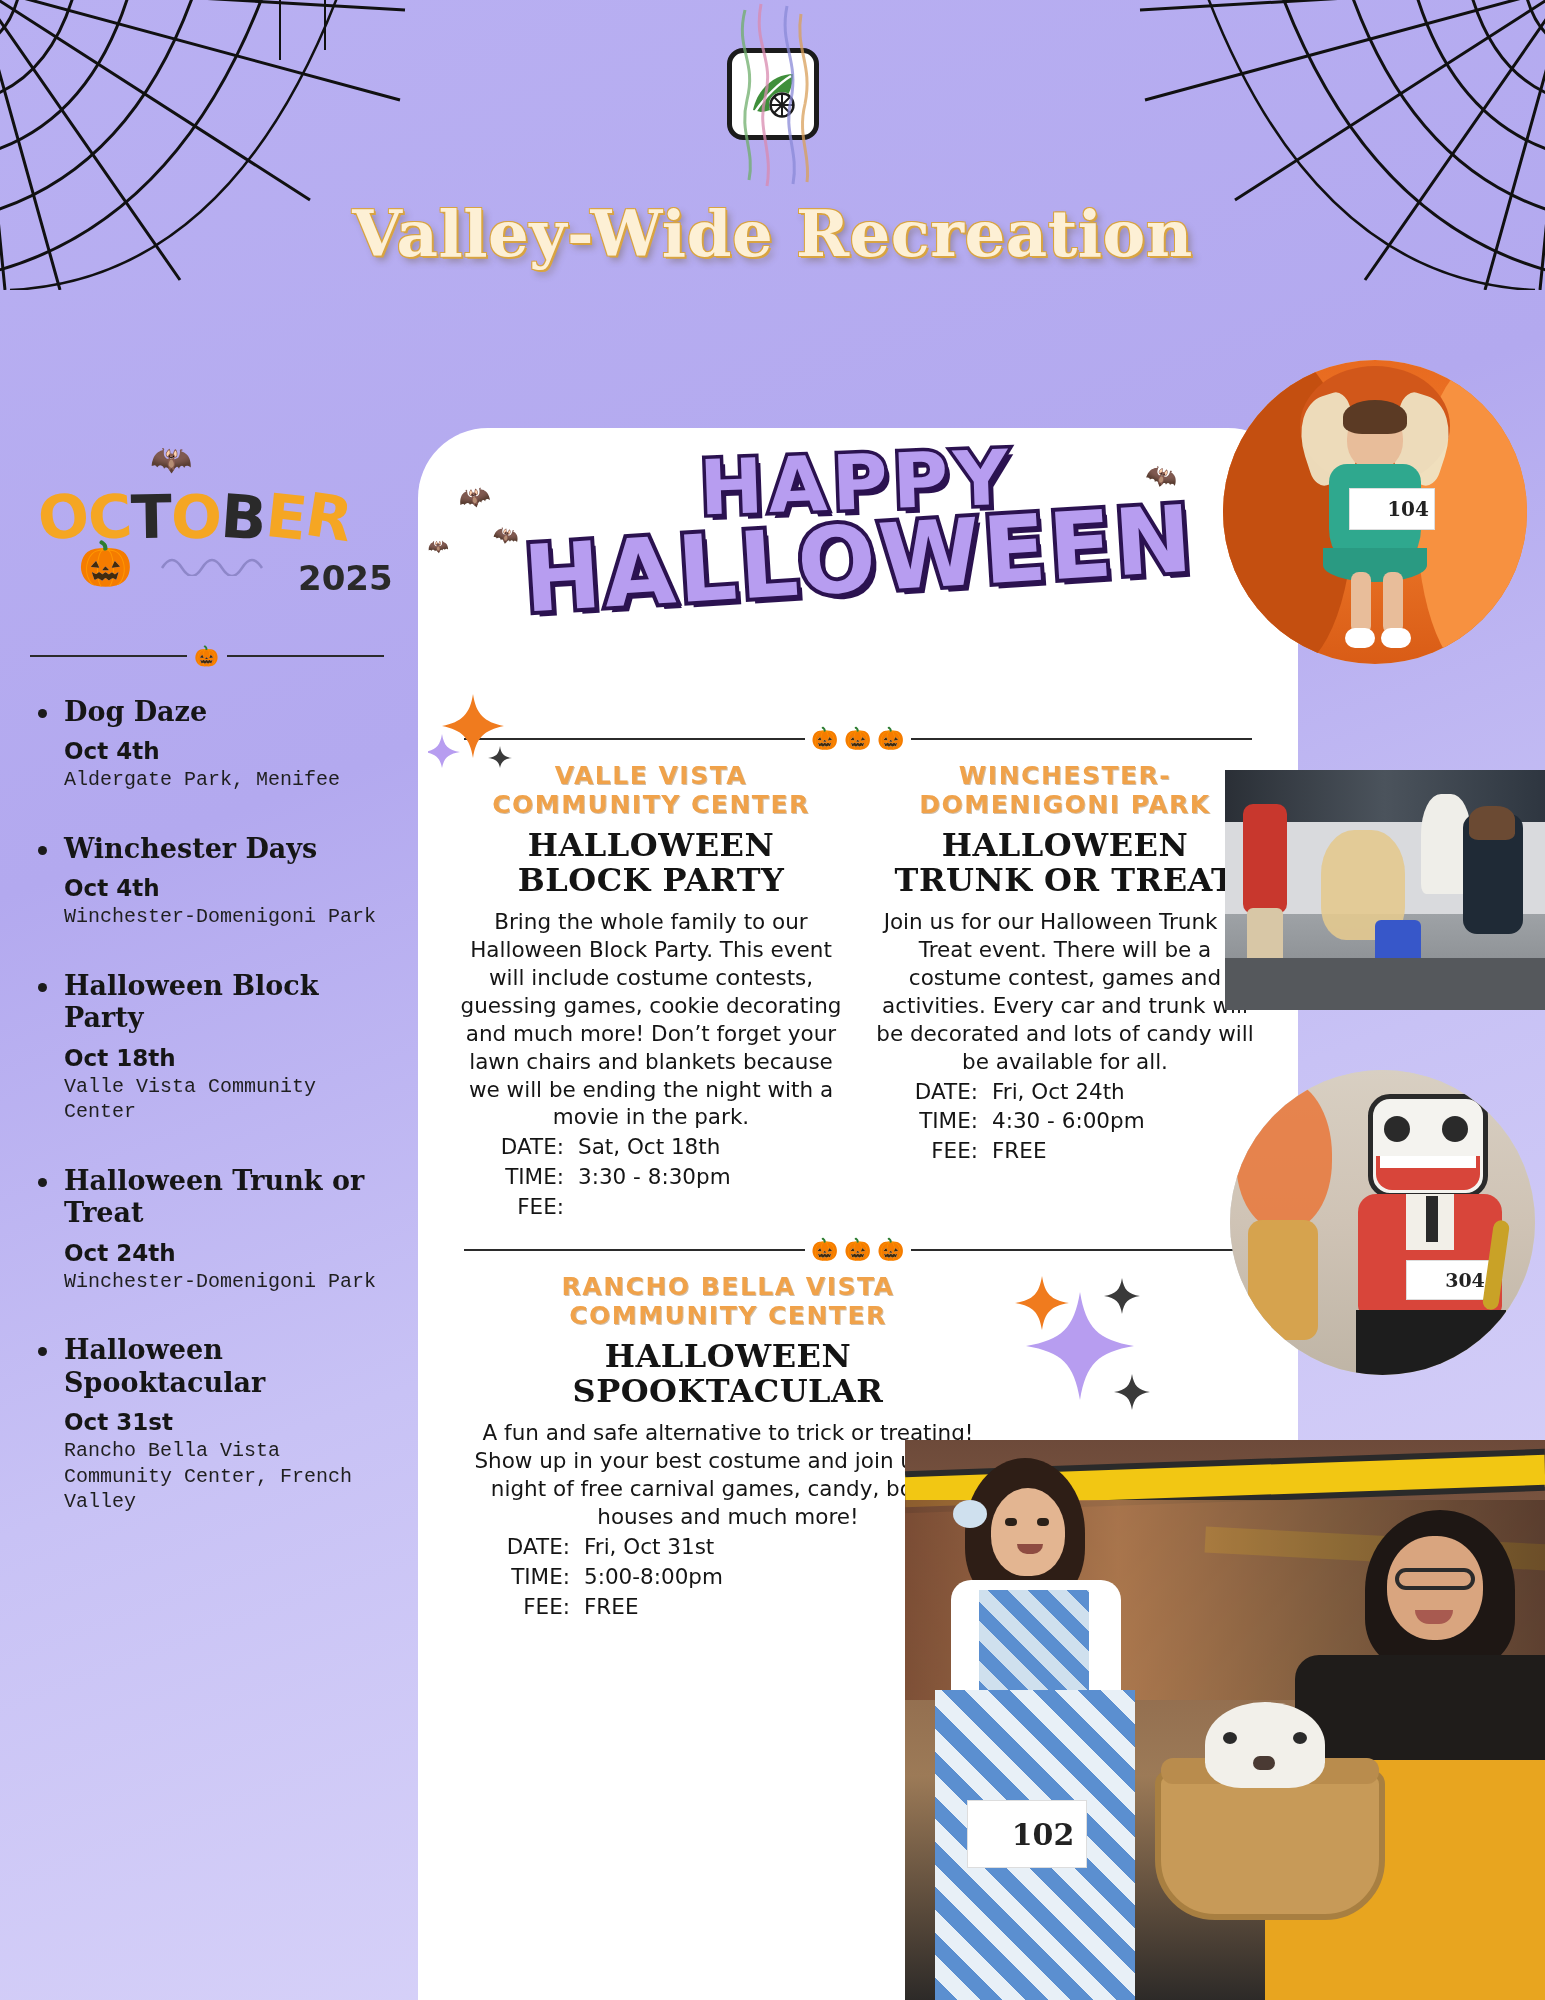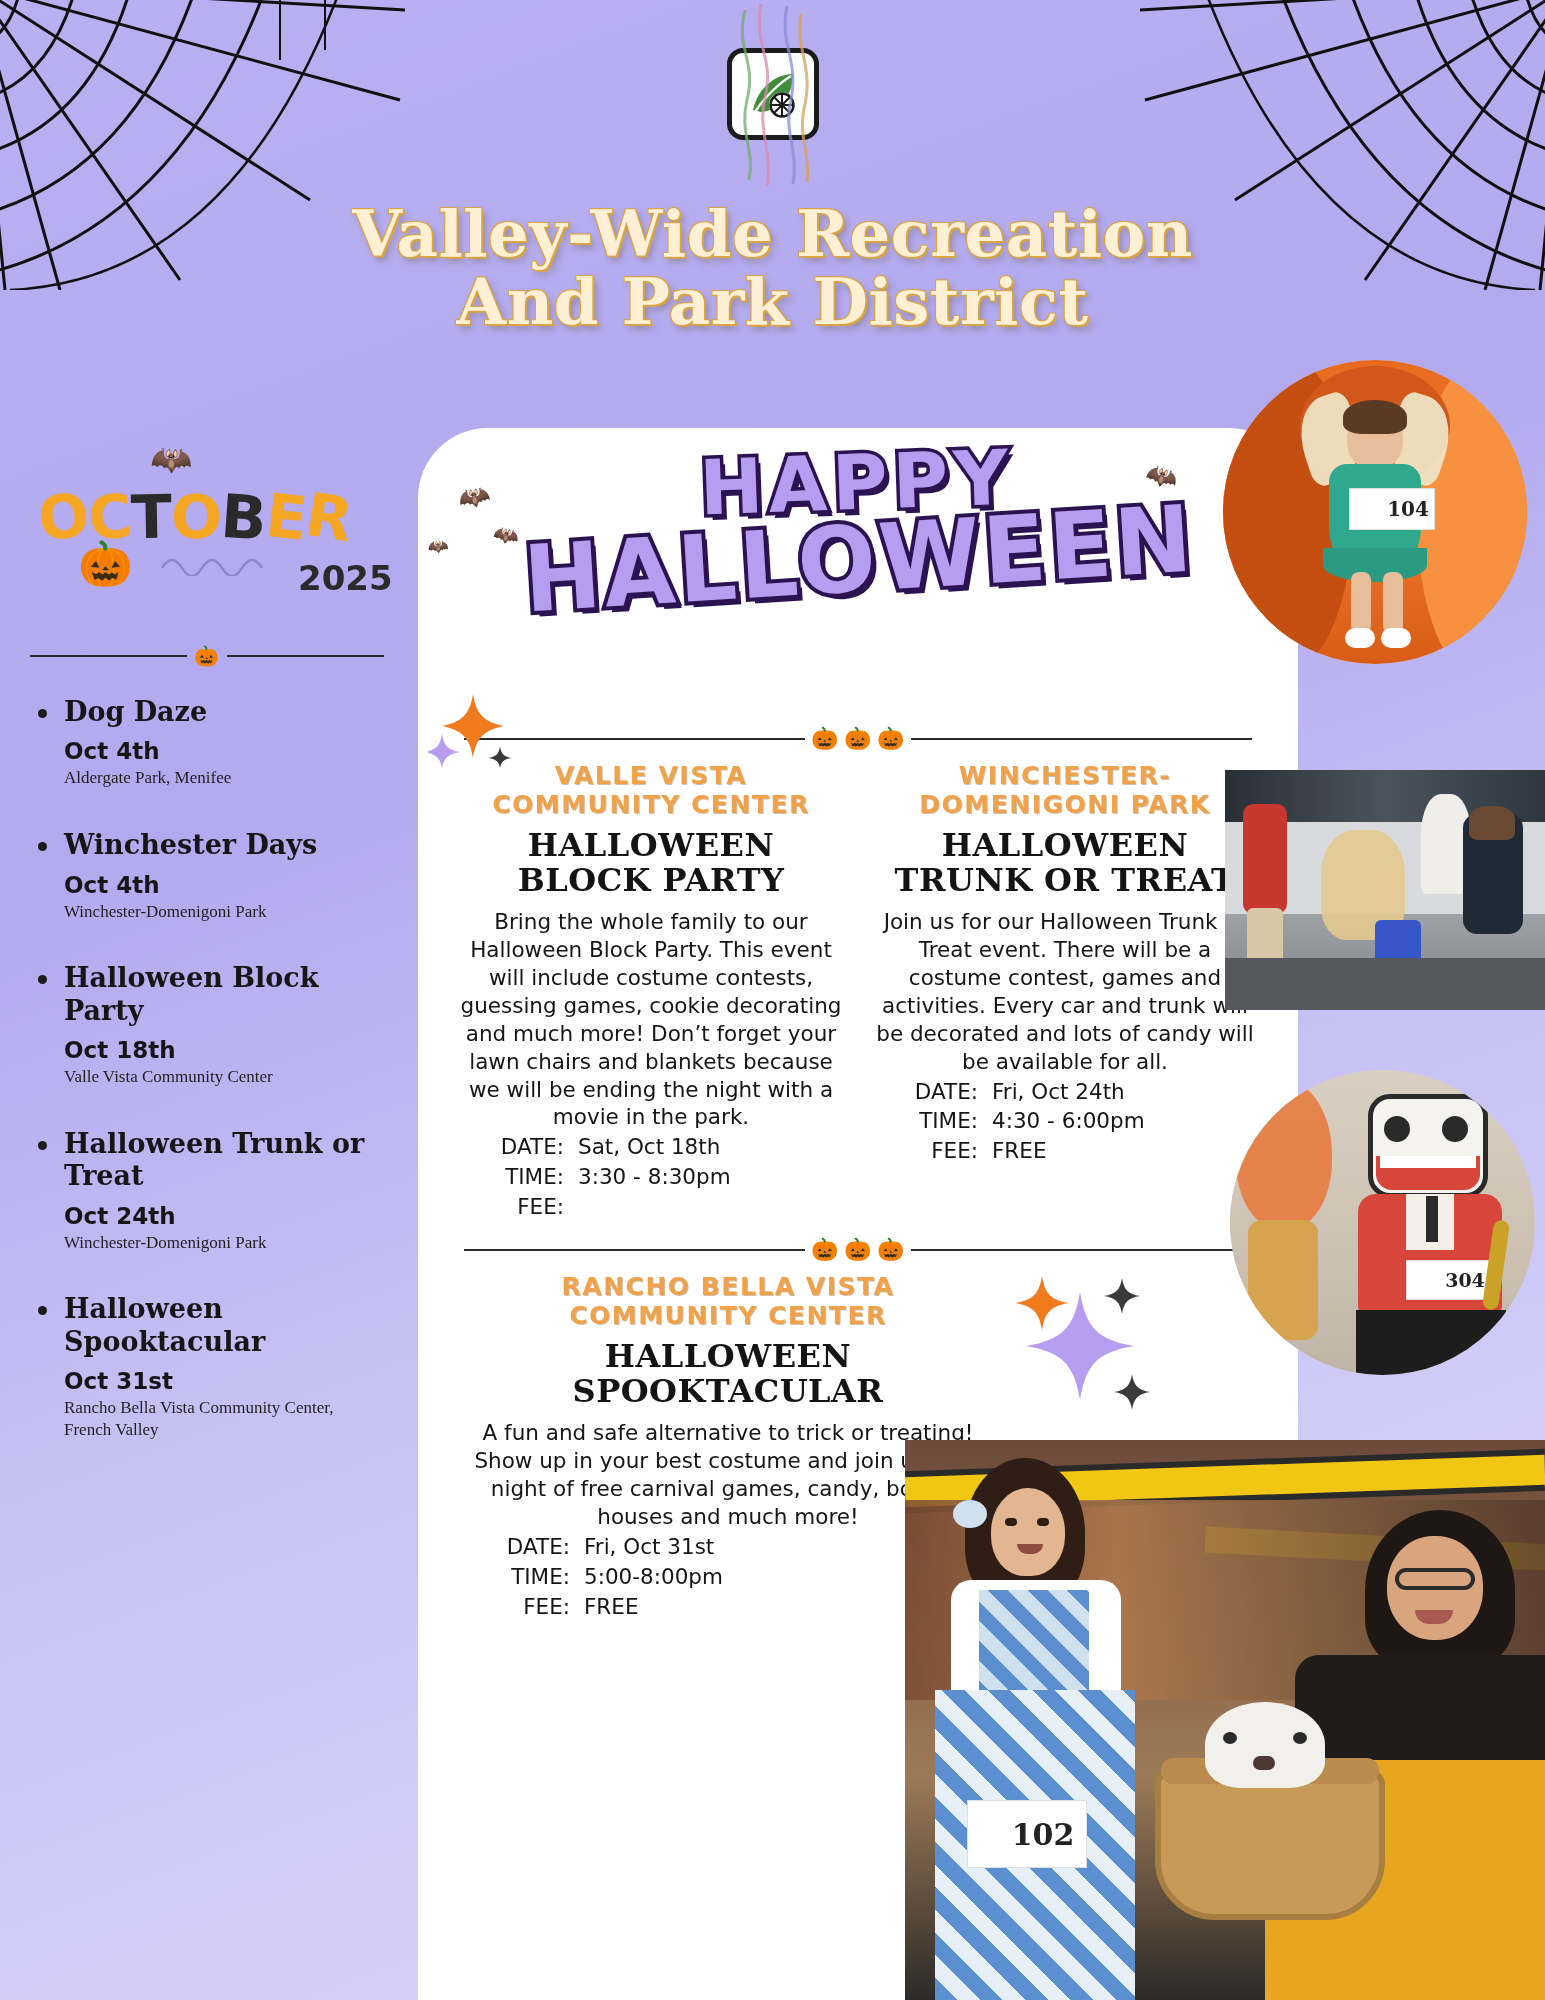--- a/index.html
+++ b/index.html
@@ -173,22 +173,22 @@
     margin-bottom: 10px;
   }
   .ev-date {
     font-family: "DejaVu Sans", sans-serif;
     font-weight: bold;
     font-size: 23px;
     color: #161616;
     margin-bottom: 3px;
   }
   .ev-loc {
-    font-family: Liberation Serif, serif;
-    font-size: 17px;
+    font-family: Liberation Mono, monospace;
+    font-size: 20px;
     color: #1f1f1f;
     line-height: 1.28;
   }
 
   
   .card {
     position: absolute;
     left: 418px;
     top: 428px;
     width: 880px;
@@ -409,21 +409,20 @@
     <g fill="none" stroke-width="3" opacity="0.75">
       <path d="M62 10 C52 50 74 60 64 100 C56 132 72 150 66 180" stroke="#6fae6b"></path>
       <path d="M78 4 C70 46 92 58 82 98 C74 130 90 150 84 186" stroke="#d98ab0"></path>
       <path d="M104 6 C96 46 116 58 108 100 C100 132 116 152 110 184" stroke="#8a8ad8"></path>
       <path d="M118 14 C112 50 130 64 122 104 C114 136 128 156 124 182" stroke="#d9a05a"></path>
     </g>
   </svg>
 
   <div class="title-block">
     <div class="line">Valley-Wide Recreation</div>
-    <div class="line">And Park District</div>
   </div>
 
   <div class="sidebar">
 
     <div class="october-wrap">
       <div class="bat-small">🦇</div>
       <svg class="swirl" viewBox="0 0 120 28">
         <path d="M2 20 q10 -16 20 0 t20 0 t20 0 t20 0 t20 0" fill="none" stroke="#8e87c9" stroke-width="2.5"></path>
       </svg>
       <div class="october-word">

